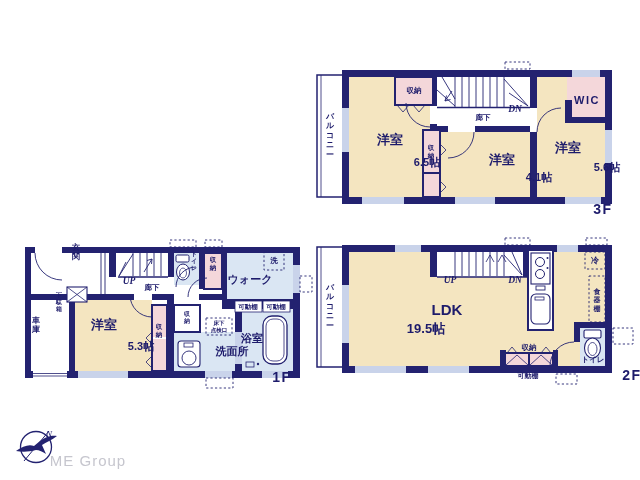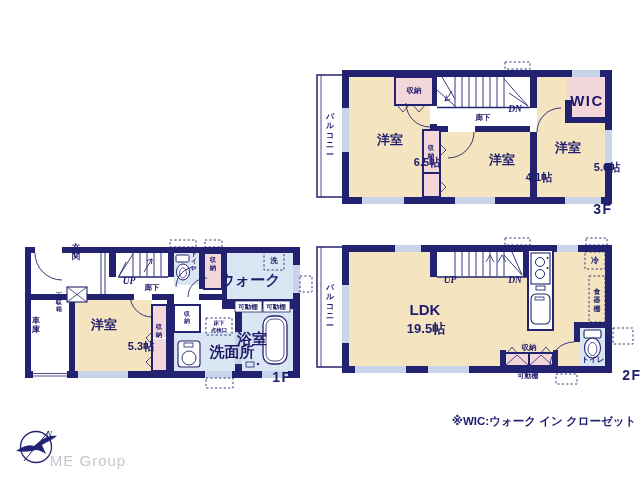--- a/index.html
+++ b/index.html
@@ -18,22 +18,22 @@
   .win{fill:var(--window_slot);}
   .ln{stroke:var(--wall);fill:none;}
   .dash{stroke:var(--wall);fill:none;stroke-dasharray:2.2,2.2;stroke-width:0.9;}
   .fix{fill:#fff;stroke:var(--wall);}
   .lbl{position:absolute;transform:translate(-50%,-50%);color:var(--text_navy);
        font-weight:700;white-space:nowrap;line-height:1.05;text-align:right;}
   .v{width:1em;word-break:break-all;white-space:normal;line-height:1.18;letter-spacing:0;}
   .updn{font-family:"Liberation Serif","DejaVu Serif",serif;font-style:italic;font-size:9.5px;}
   .flabel{font-size:14px;letter-spacing:1.5px;}
   .s55{font-size:5.5px;} .s6{font-size:6px;} .s65{font-size:6.5px;} .s7{font-size:7px;}
-  .s75{font-size:7.5px;} .s8{font-size:8px;} .s9{font-size:15px;} .s11{font-size:11px;margin-left:37px;}
-  .s115{font-size:11.5px;} .s13{font-size:13px;} .s15{font-size:15px;}
+  .s75{font-size:7.5px;} .s8{font-size:8px;} .s9{font-size:11px;} .s11{font-size:11px;margin-left:37px;}
+  .s115{font-size:11.5px;} .s13{font-size:13px;} .s15{font-size:15px;margin-left:22px;}
   .wic{letter-spacing:1.5px;}
   .logo-text{color:var(--logo_gray);font-weight:400;font-size:15px;letter-spacing:1px;}
 </style>
 </head>
 <body>
 
 <div id="canvas">
 
   <svg style="left:310px;top:55px" width="330" height="170" viewBox="310 55 330 170">
     <g>
@@ -326,21 +326,20 @@
   <div class="lbl s13" style="left:104px;top:325px">洋室</div>
   <div class="lbl s11" style="left:104px;top:347px">5.3帖</div>
   <div class="lbl v s65" style="left:159px;top:331px">収納</div>
   <div class="lbl v s6" style="left:187px;top:318px">収納</div>
   <div class="lbl s55" style="left:219px;top:324px">床下</div>
   <div class="lbl s55" style="left:219px;top:331px">点検口</div>
   <div class="lbl s9" style="left:232px;top:352px">洗面所</div>
   <div class="lbl s9" style="left:252px;top:339px">浴室</div>
   <div class="lbl flabel" style="left:282px;top:377px">1F</div>
 
-  <div class="lbl s115" style="left:544px;top:421px">※WIC:ウォーク イン クローゼット</div>
 
   <svg style="left:12px;top:424px" width="52" height="52" viewBox="0 0 52 52">
     <circle cx="24" cy="23" r="15.5" class="ln" stroke-width="1.3"></circle>
     <line x1="12" y1="37" x2="37" y2="7" class="ln" stroke-width="1"></line>
     <path d="M 4 27 C 11 22, 17 20, 22 22 L 28 17 C 34 12, 41 11, 45 12 C 40 16, 34 18, 30 21 L 34 30 C 31 28, 27 26, 24 26 C 17 28, 10 28, 4 27 Z" class="w"></path>
     <text x="34" y="13" font-size="9" font-style="italic" font-family="Liberation Serif, DejaVu Serif, serif" fill="#1d1b6b">N</text>
   </svg>
   <div class="lbl logo-text" style="left:88px;top:461px">ME Group</div>
 
 </div>

